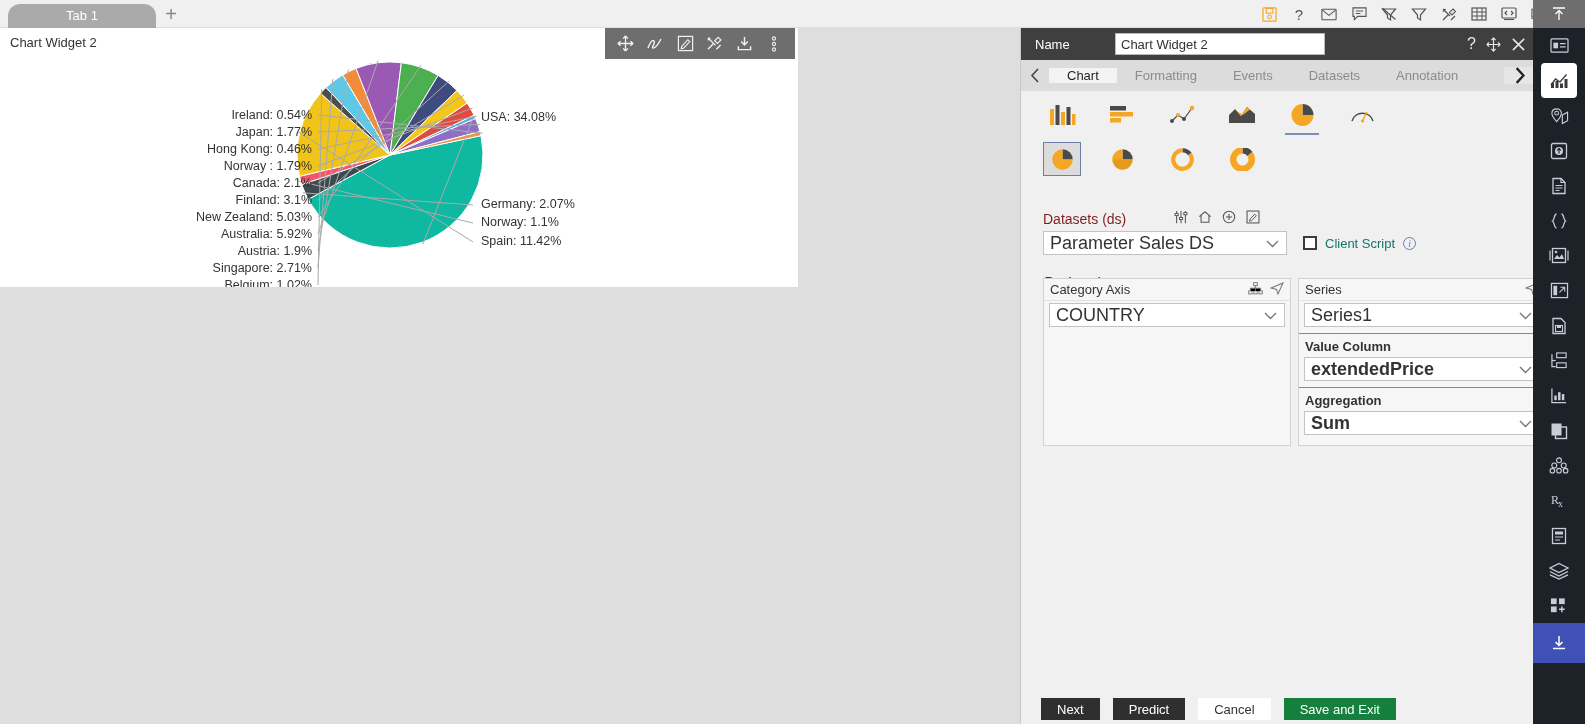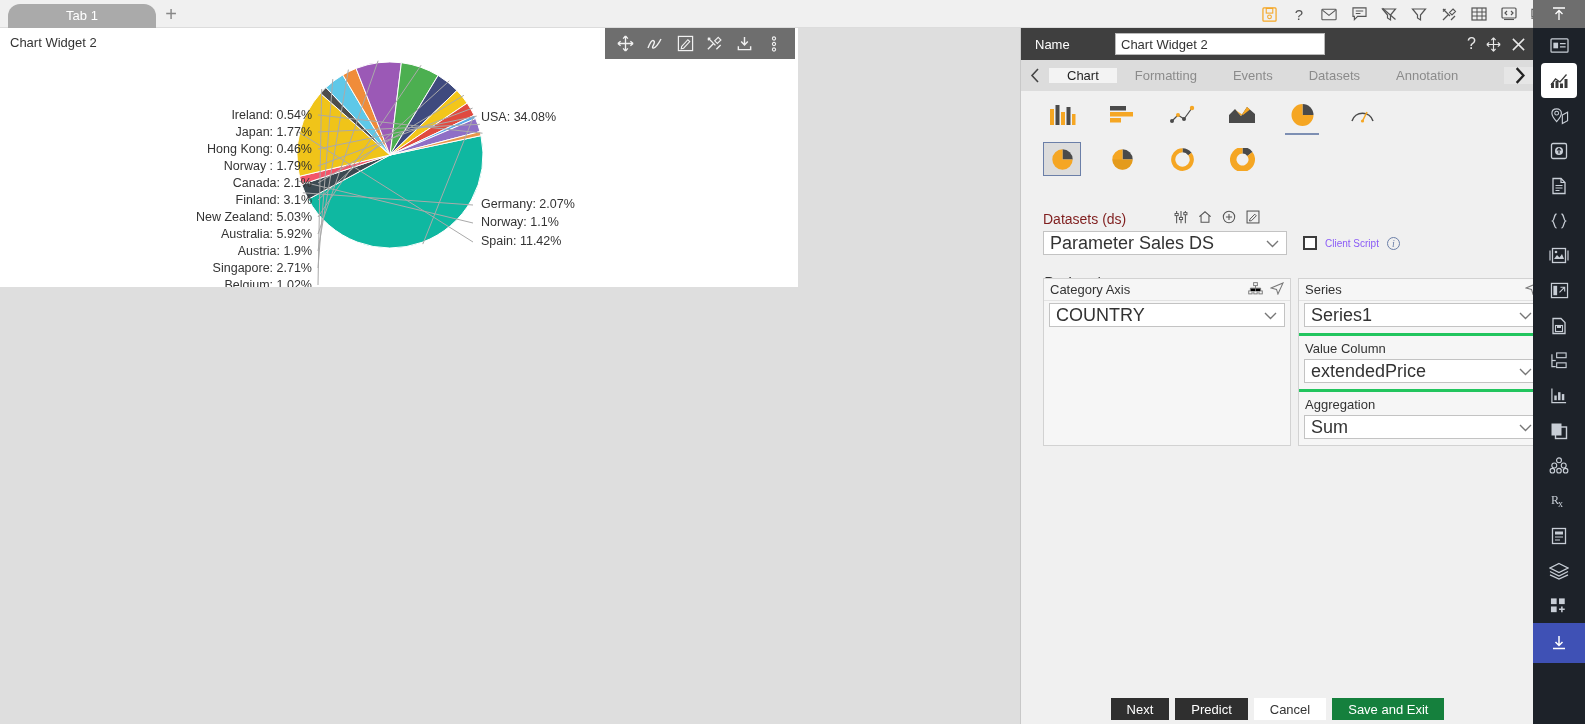--- a/index.html
+++ b/index.html
@@ -152,21 +152,21 @@
   .sel .chev {
     position: absolute; right: 7px; top: 50%; transform: translateY(-50%);
     color: #777;
   }
   .ds-row { display: flex; align-items: center; margin-top: 3px; }
   .ds-sel { width: 244px; }
   .cs-wrap { display: flex; align-items: center; gap: 8px; margin-left: 16px; }
   .cbox {
     width: 14px; height: 14px; border: 2px solid #3c3c3c; background: #fff;
   }
-  .cs-text { font-size: 10px; color: #8b5cf6; }
+  .cs-text { font-size: 13px; color: #0f766e; }
   .info-i {
     width: 13px; height: 13px; border: 1px solid #6b7fa8; border-radius: 50%;
     color: #6b7fa8; font-size: 10px; line-height: 11px; text-align: center;
     font-family: "Liberation Serif", serif; font-style: italic;
   }
   .path-row { font-size: 16px; color: #333; margin-top: 20px; font-style: italic; }
 
   .cols { position: absolute; left: 22px; top: 250px; display: flex; gap: 7px; }
   .col {
     background: #f6f6f6; border: 1px solid #d2d2d2;
@@ -174,25 +174,25 @@
   .col-cat { width: 248px; height: 168px; }
   .col-ser { width: 248px; height: 168px; }
   .col-head {
     display: flex; align-items: center; height: 22px;
     padding: 0 6px; font-size: 13px; color: #333;
     border-bottom: 1px solid #e2e2e2;
   }
   .col-head .hicos { margin-left: auto; display: flex; gap: 7px; color: #777; }
   .field { padding: 2px 5px 6px 5px; }
   .field .flabel { font-size: 13px; color: #333; padding: 3px 1px 3px 1px; }
-  .field-sep { border-top: 3px solid #22c55e; }
+  .field-sep { border-top: 1px solid #22c55e; font-weight: bold; }
 
   .footer {
     position: absolute; left: 0; bottom: 14px; width: 513px;
-    display: flex; justify-content: center; gap: 6px;
+    display: flex; gap: 13px; padding-left: 20px;
   }
   .btn {
     height: 22px; padding: 0 16px;
     font-size: 13px; display: flex; align-items: center; justify-content: center;
     font-family: "Liberation Sans", sans-serif;
   }
   .btn-dark { background: #2f2f2f; color: #ffffff; }
   .btn-light { background: #ffffff; color: #333; }
   .btn-accent { background: #15803d; color: #ffffff; }
 

